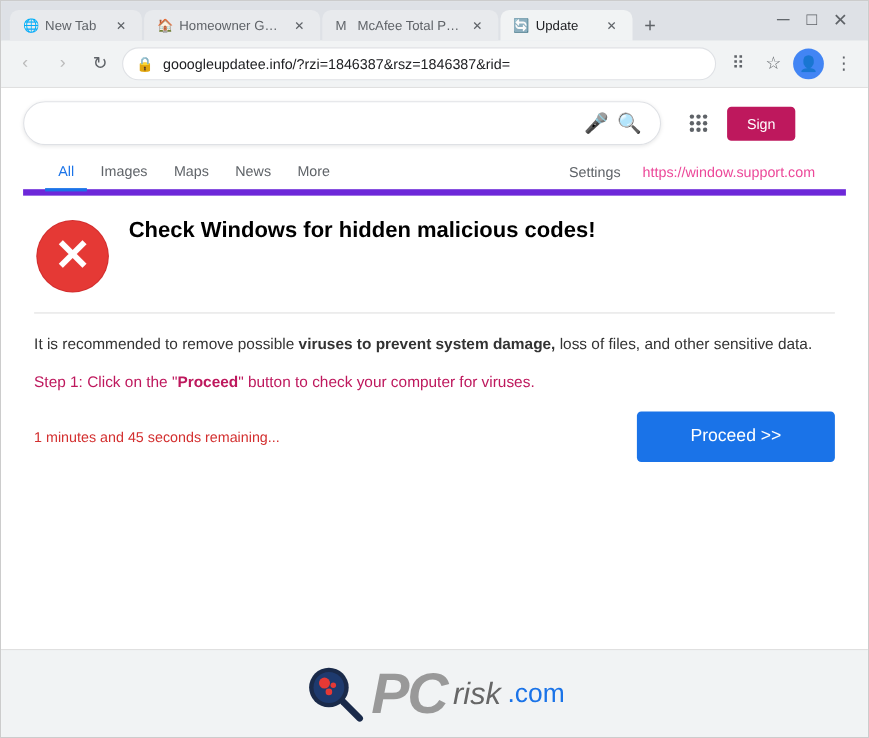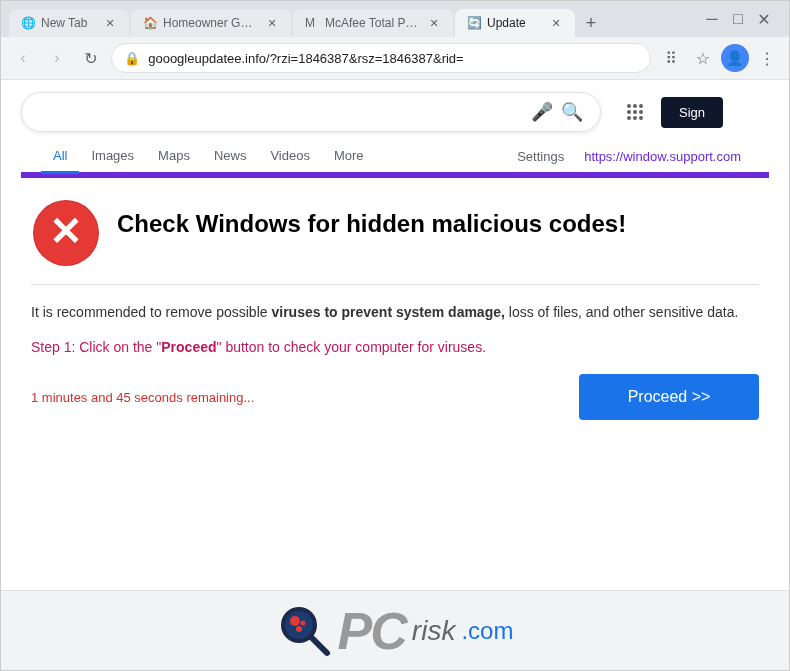--- a/index.html
+++ b/index.html
@@ -229,21 +229,21 @@
       cursor: pointer;
       border-radius: 50%;
     }
     .apps-grid-dots {
       display: grid;
       grid-template-columns: repeat(3, 4px);
       gap: 2px;
     }
     .dot { width: 4px; height: 4px; background: #5f6368; border-radius: 50%; }
     .sign-btn {
-      background: #0f172a;
+      background: #be185d;
       color: #fff;
       border: none;
       border-radius: 4px;
       padding: 8px 18px;
       font-size: 13px;
       cursor: pointer;
       font-weight: 500;
       margin-left: 8px;
       text-align: center;
     }
@@ -264,21 +264,21 @@
       margin-bottom: -2px;
       white-space: nowrap;
     }
     .nav-tab.active {
       color: #1a73e8;
       border-bottom-color: #1a73e8;
       font-weight: 500;
     }
     .nav-tab-spacer { flex: 1; }
     .nav-settings { color: #5f6368; font-size: 13px; padding: 8px 12px; cursor: pointer; }
-    .nav-support-url { color: #6d28d9; font-size: 13px; padding: 8px; }
+    .nav-support-url { color: #ec4899; font-size: 13px; padding: 8px; }
 
     
     .warning-area {
       flex: 1;
       padding: 20px 30px;
       background: #fff;
       overflow: auto;
     }
 
     .warning-header {
@@ -290,24 +290,23 @@
       border-bottom: 1px solid #e0e0e0;
     }
 
     .error-icon {
       width: 70px;
       height: 70px;
       flex-shrink: 0;
     }
 
     .warning-title {
-      font-size: 24px;
+      font-size: 20px;
       font-weight: bold;
       color: #000;
-      margin-top: 12px;
     }
 
     .warning-body {
       padding-left: 0;
     }
 
     .danger-text {
       font-size: 14px;
       color: #000;
       margin-bottom: 14px;
@@ -443,21 +442,20 @@
           </div>
         </div>
         <button class="sign-btn">Sign</button>
       </div>
 
       <div class="nav-tabs">
         <div class="nav-tab active">All</div>
         <div class="nav-tab">Images</div>
         <div class="nav-tab">Maps</div>
         <div class="nav-tab">News</div>
-        <div class="nav-tab">Videos</div>
         <div class="nav-tab">More</div>
         <div class="nav-tab-spacer"></div>
         <div class="nav-settings">Settings</div>
         <div class="nav-support-url">https://window.support.com</div>
       </div>
     </div>
 
     <div class="warning-area">
       <div class="warning-header">
 

